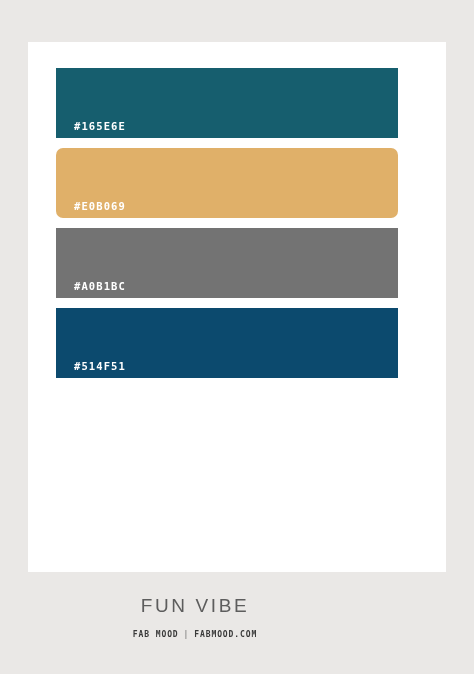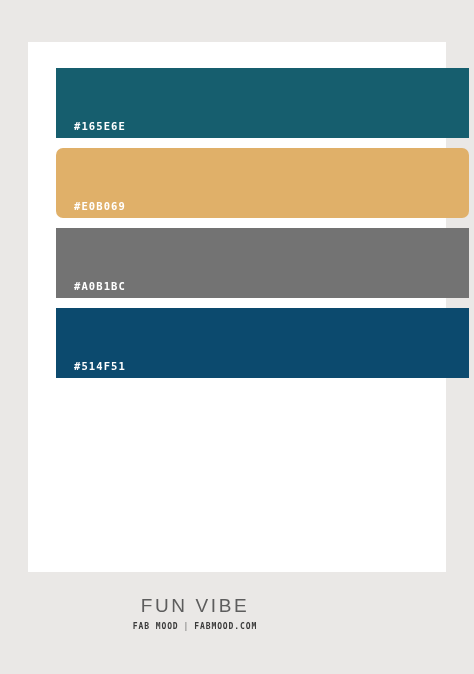--- a/index.html
+++ b/index.html
@@ -26,21 +26,21 @@
 
   .swatch-stack {
     position: absolute;
     left: 28px;
     top: 26px;
     width: 362px;
   }
 
   .swatch {
     position: relative;
-    width: 413px;
+    width: 342px;
     height: 70px;
     margin-bottom: 10px;
     box-sizing: border-box;
     display: block;
   }
 
   .swatch:last-child {
     margin-bottom: 0;
   }
 
@@ -69,21 +69,21 @@
     font-family: "Liberation Sans", sans-serif;
     font-size: 19px;
     font-weight: 300;
     letter-spacing: 2.6px;
     color: #5d5d5d;
     line-height: 1;
     margin: 0;
   }
 
   .footer-brand {
-    margin-top: 8px;
+    margin-top: 16px;
     font-family: "DejaVu Sans Mono", "Liberation Mono", monospace;
     font-size: 8px;
     font-weight: bold;
     letter-spacing: 0.9px;
     color: #3a3a3a;
     line-height: 1;
     white-space: nowrap;
   }
 
   .brand-sep {

